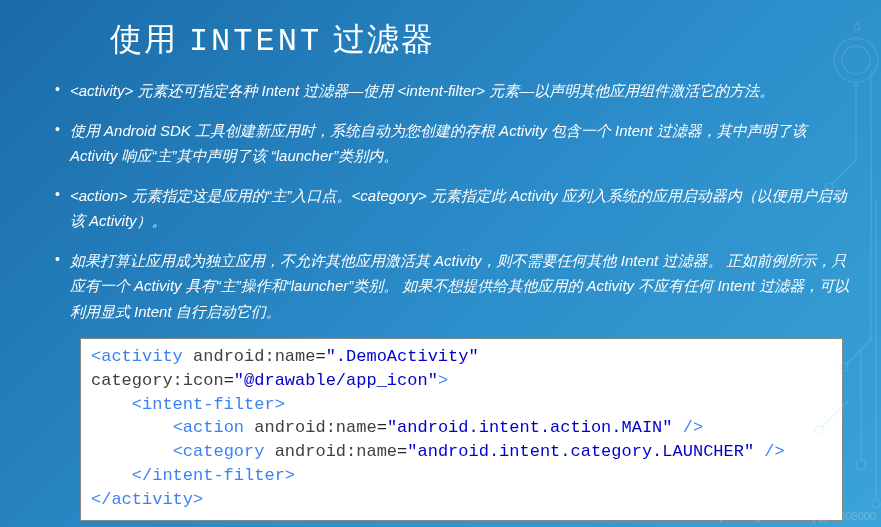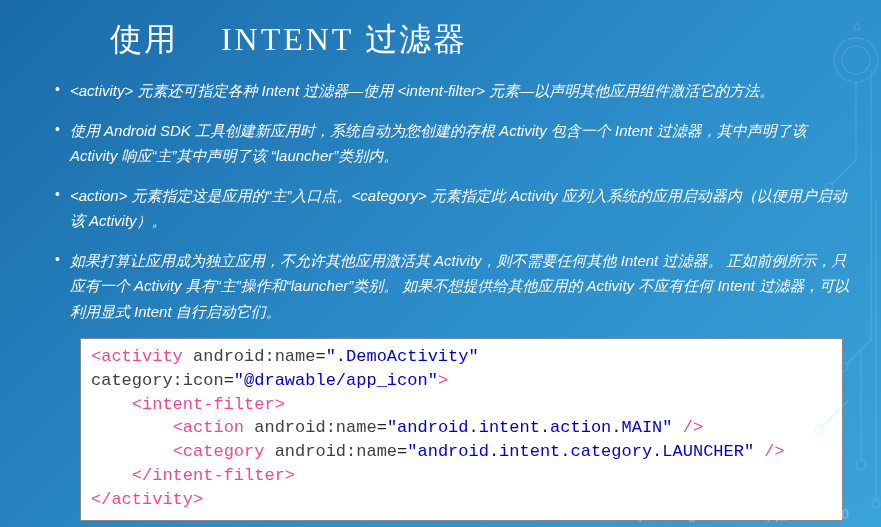--- a/index.html
+++ b/index.html
@@ -20,24 +20,23 @@
     height: 527px;
     opacity: 0.25;
   }
   .title {
     padding: 18px 0 8px 110px;
     font-size: 32px;
     font-weight: 300;
     letter-spacing: 2px;
   }
   .title .intent-word {
-    font-family: Liberation Serif, serif;
+    font-family: Liberation Mono, monospace;
     font-weight: 400;
     letter-spacing: 3px;
-    margin-left: 32px;
   }
   .content {
     padding: 8px 30px 0 55px;
   }
   .bullet {
     display: flex;
     margin-bottom: 14px;
     line-height: 1.7;
     font-size: 15px;
   }
@@ -53,32 +52,31 @@
     background: #ffffff;
     border: 1px solid #888;
     margin: 6px 8px 0 25px;
     padding: 6px 10px 8px 10px;
     font-family: Consolas, "Courier New", monospace;
     font-size: 17px;
     line-height: 1.4;
     color: #222;
     white-space: pre;
   }
-  .code-block .tag-name { color: #ec4899; }
+  .code-block .tag-name { color: #3b82f6; }
   .code-block .attr-name { color: #404040; }
   .code-block .attr-val { color: #0000cc; }
   .code-block .punct { color: #222; }
   .watermark {
     position: absolute;
-    right: 32px;
+    right: 5px;
     bottom: 5px;
-    font-size: 14px;
+    font-size: 11px;
     color: rgba(255,255,255,0.25);
     font-family: Arial, sans-serif;
-    font-weight: bold;
   }
   .watermark-logo {
     position: absolute;
     right: 20px;
     top: 18px;
     font-size: 13px;
     color: rgba(255,255,255,0.25);
   }
 </style>
 </head>

